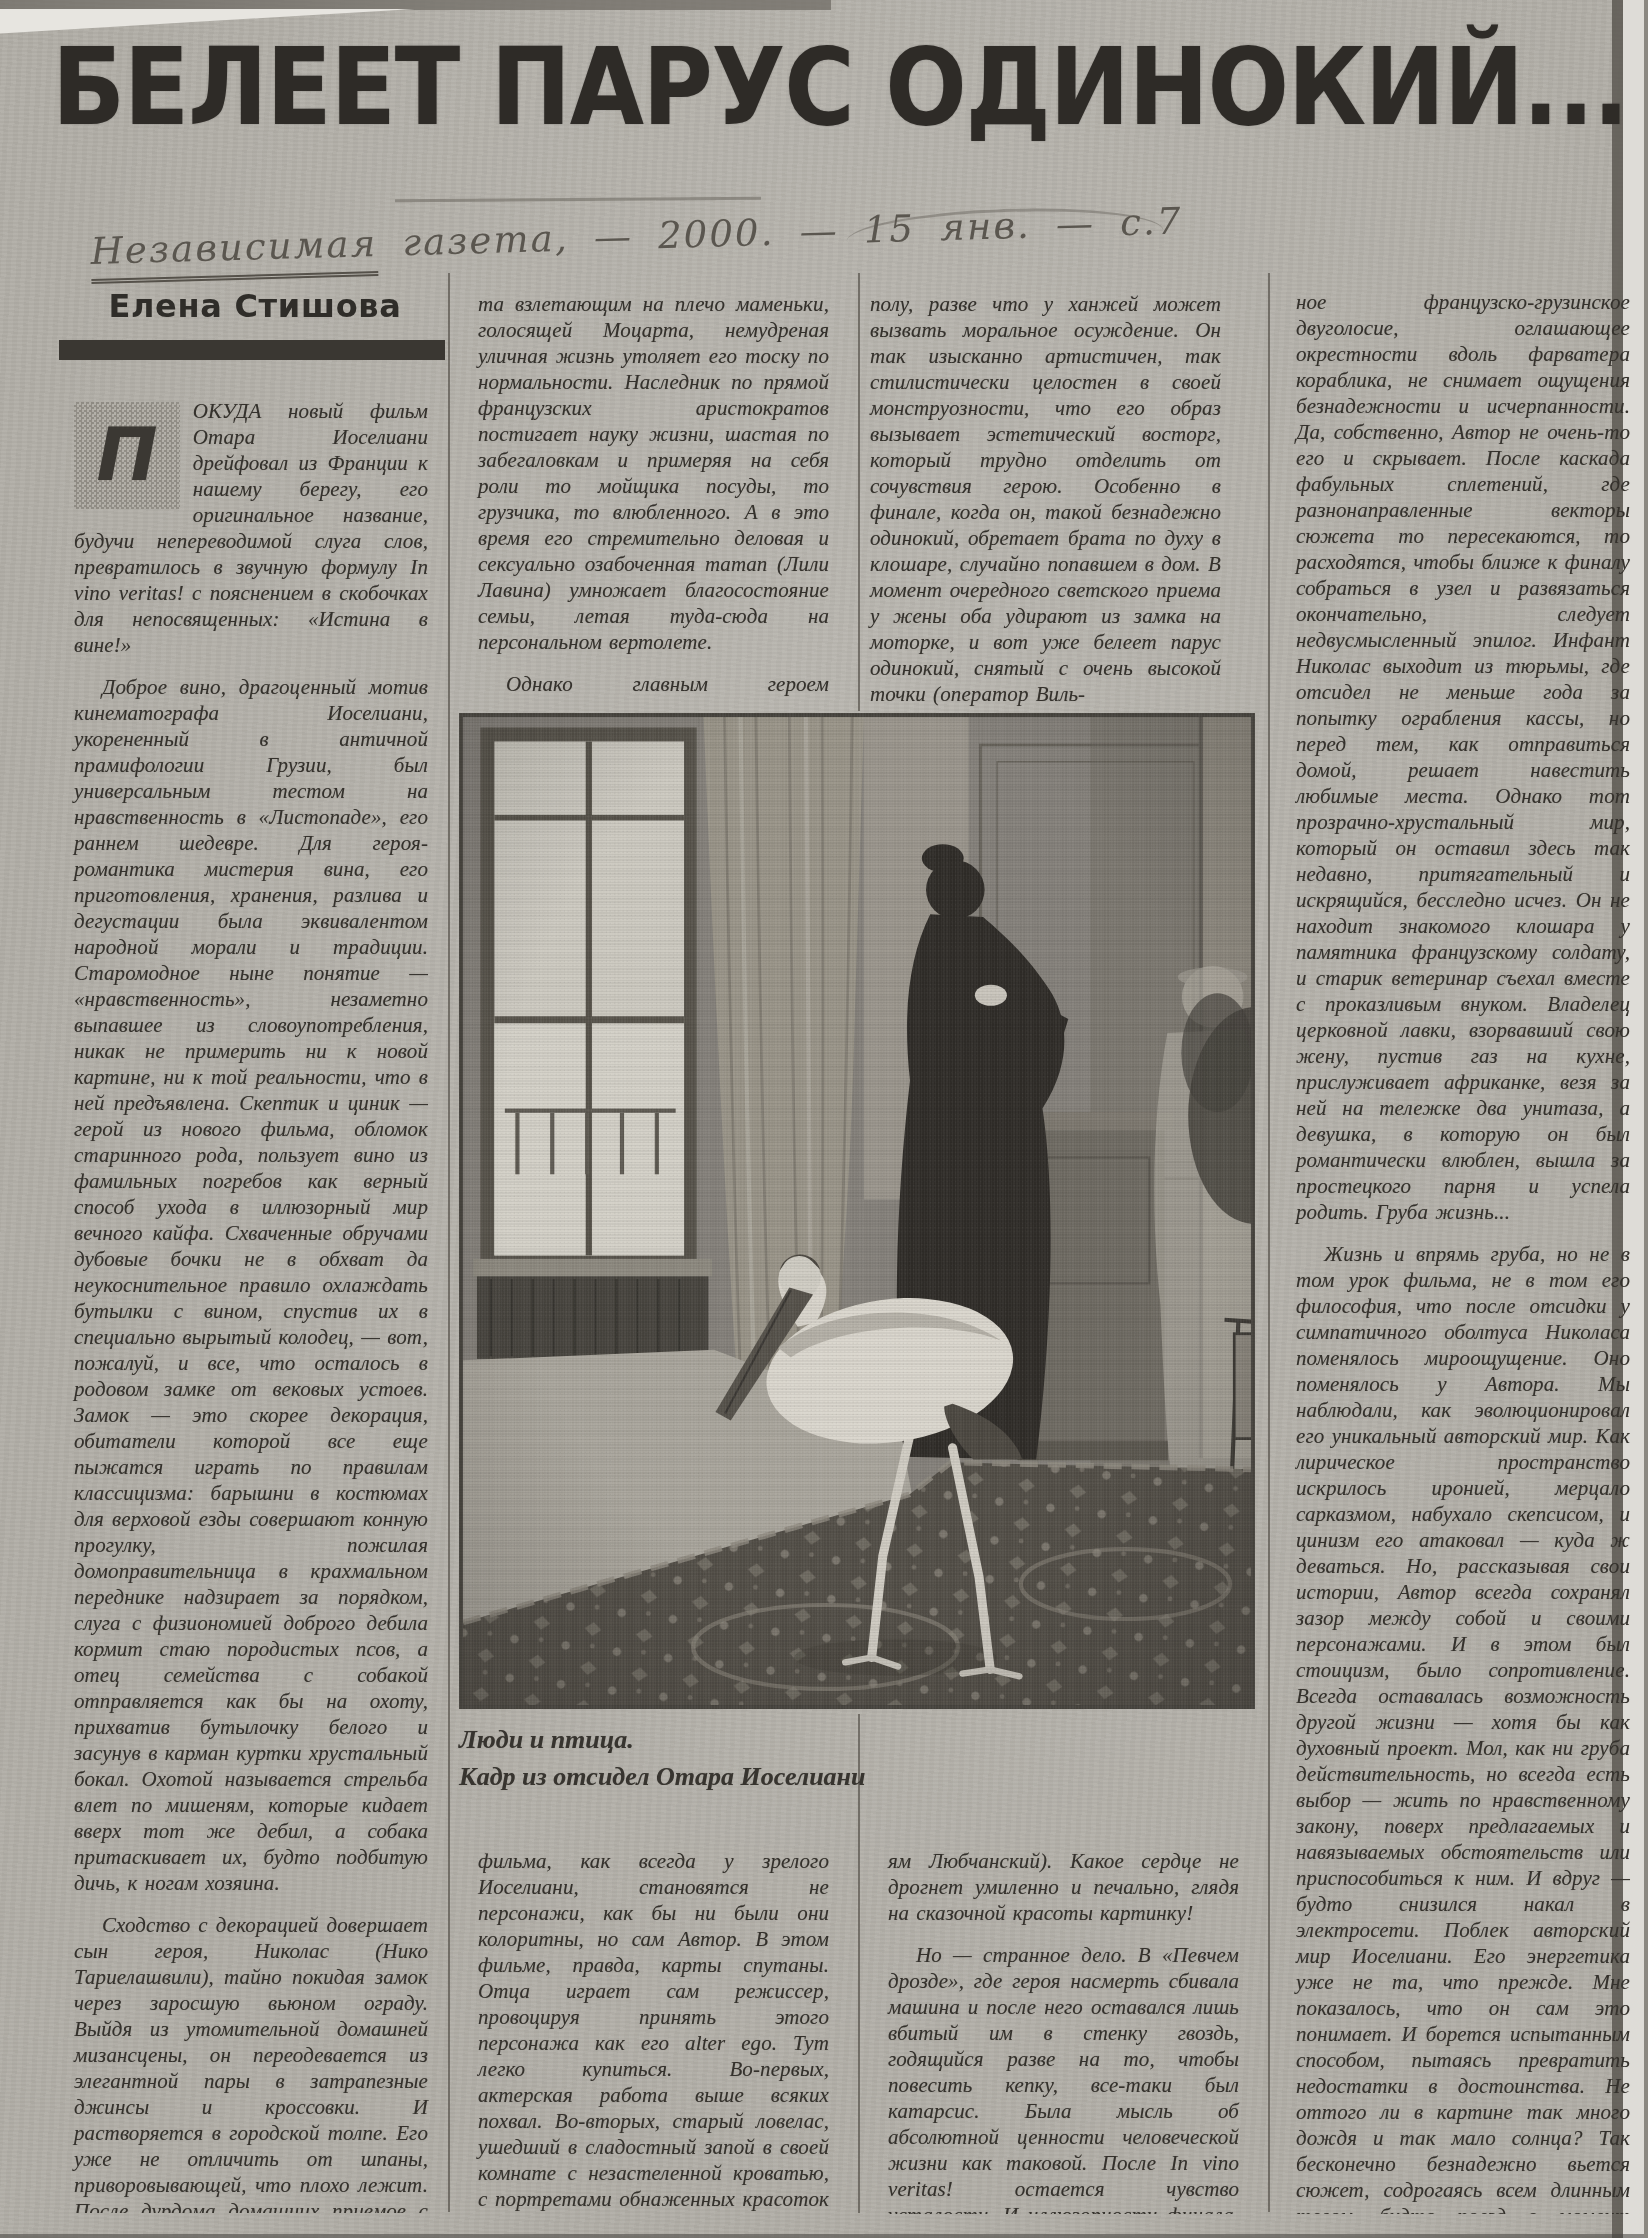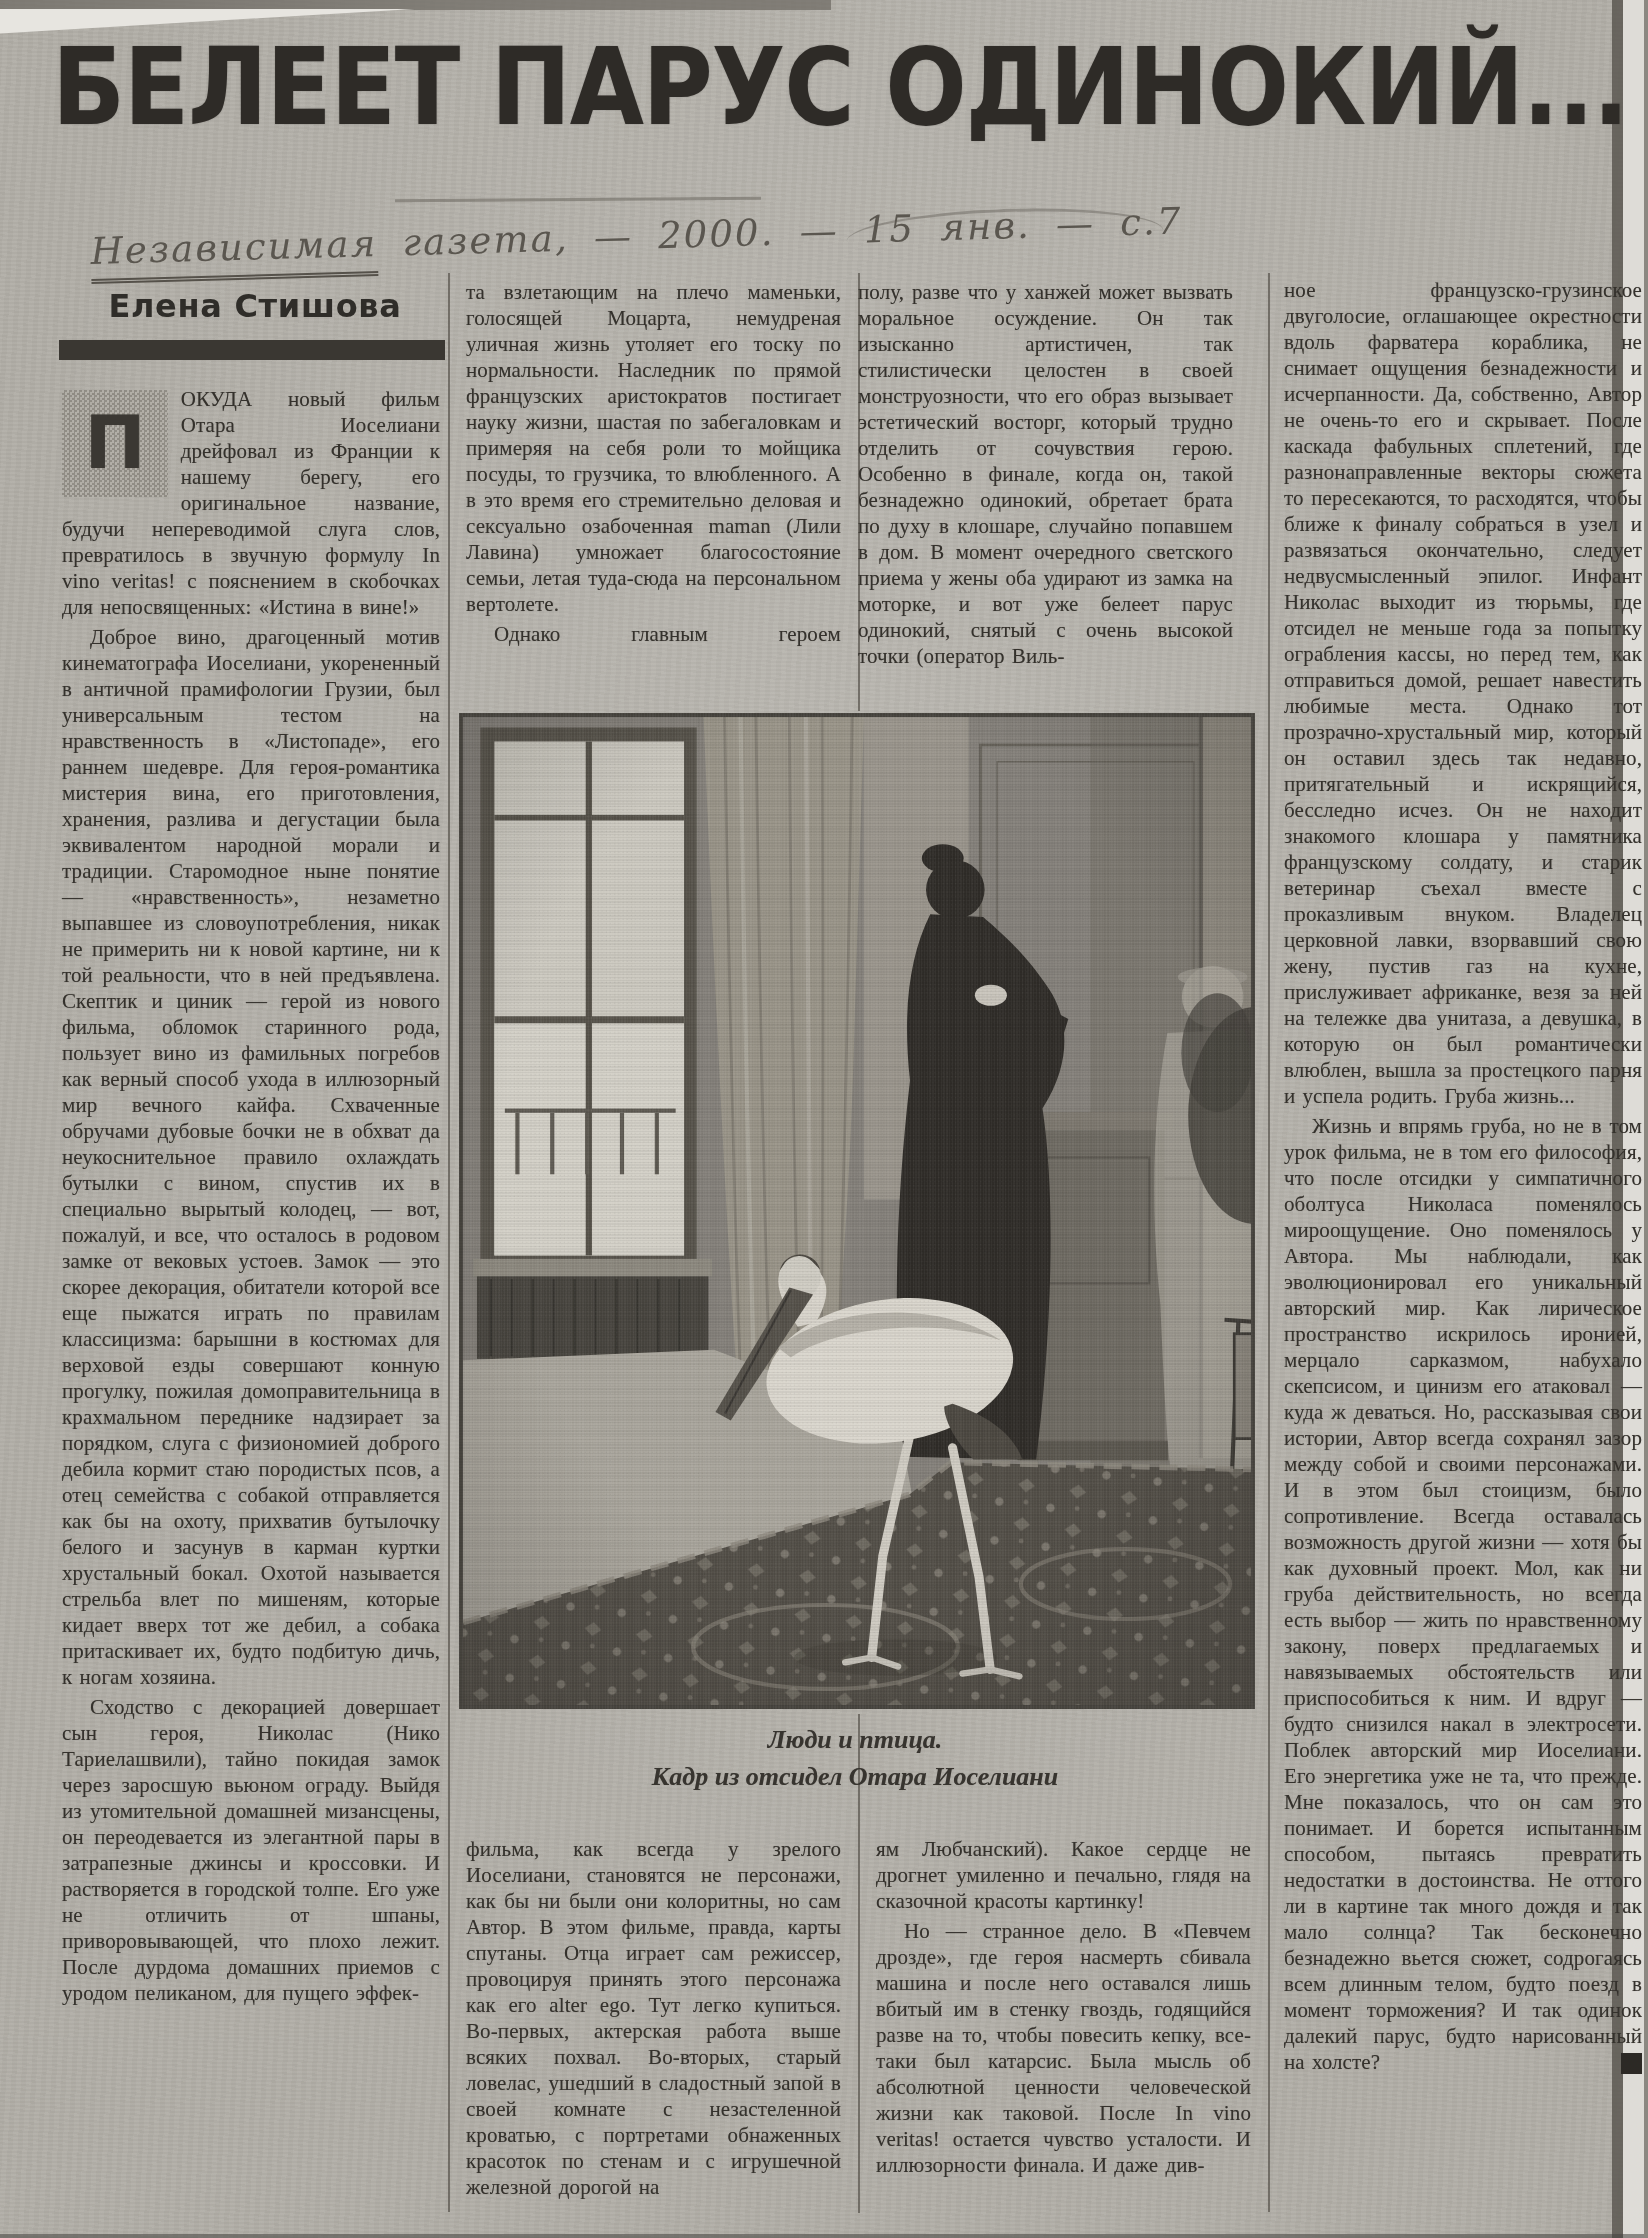--- a/index.html
+++ b/index.html
@@ -61,21 +61,21 @@
   }
   .byline-bar{left:59px;top:340px;width:386px;height:20px;background:#3a3732;}
 
   
   .bodytext{
     font-size:21px;line-height:26px;text-align:justify;
     word-spacing:1.8px;letter-spacing:0.1px;color:#34312c;
     text-shadow:0 0 0.7px rgba(52,49,44,.35);
     overflow:hidden;
   }
-  .bodytext p{margin:4px;text-indent:28px;}
+  .bodytext p{margin:16px;text-indent:28px;font-style:italic;}
   .bodytext p.noindent{text-indent:0;}
   .col1{left:58px;top:382px;width:386px;height:1831px;}
   .col2top{left:462px;top:275px;width:383px;height:435px;}
   .col3top{left:854px;top:275px;width:383px;height:435px;}
   .col2bottom{left:462px;top:1832px;width:383px;height:382px;}
   .col3bottom{left:872px;top:1832px;width:383px;height:382px;}
   .col4{left:1280px;top:273px;width:366px;height:1941px;}
   .force-last-justify{text-align-last:justify;}
 
   .dropcap{
@@ -102,21 +102,21 @@
   .photo svg{display:block;width:100%;height:100%;}
   .photo-grain{
     left:459px;top:713px;width:796px;height:996px;pointer-events:none;
     background:
       repeating-linear-gradient(0deg, rgba(0,0,0,.05) 0 1.4px, transparent 1.4px 2.8px),
       repeating-linear-gradient(90deg, rgba(255,255,255,.04) 0 1.4px, transparent 1.4px 2.8px);
   }
   .caption{
     left:459px;top:1721px;width:792px;
     font-family:"Liberation Serif", serif;font-style:italic;font-weight:bold;
-    font-size:26px;line-height:37px;color:#37342f;text-align:center;
+    font-size:26px;line-height:37px;color:#37342f;text-align:left;
     text-shadow:0 0 0.7px rgba(55,52,47,.35);
   }
 </style>
 </head>
 <body>
 
 <div class="page">
 
   <div class="abs scan-top-strip"></div>
   <div class="abs scan-corner"></div>

